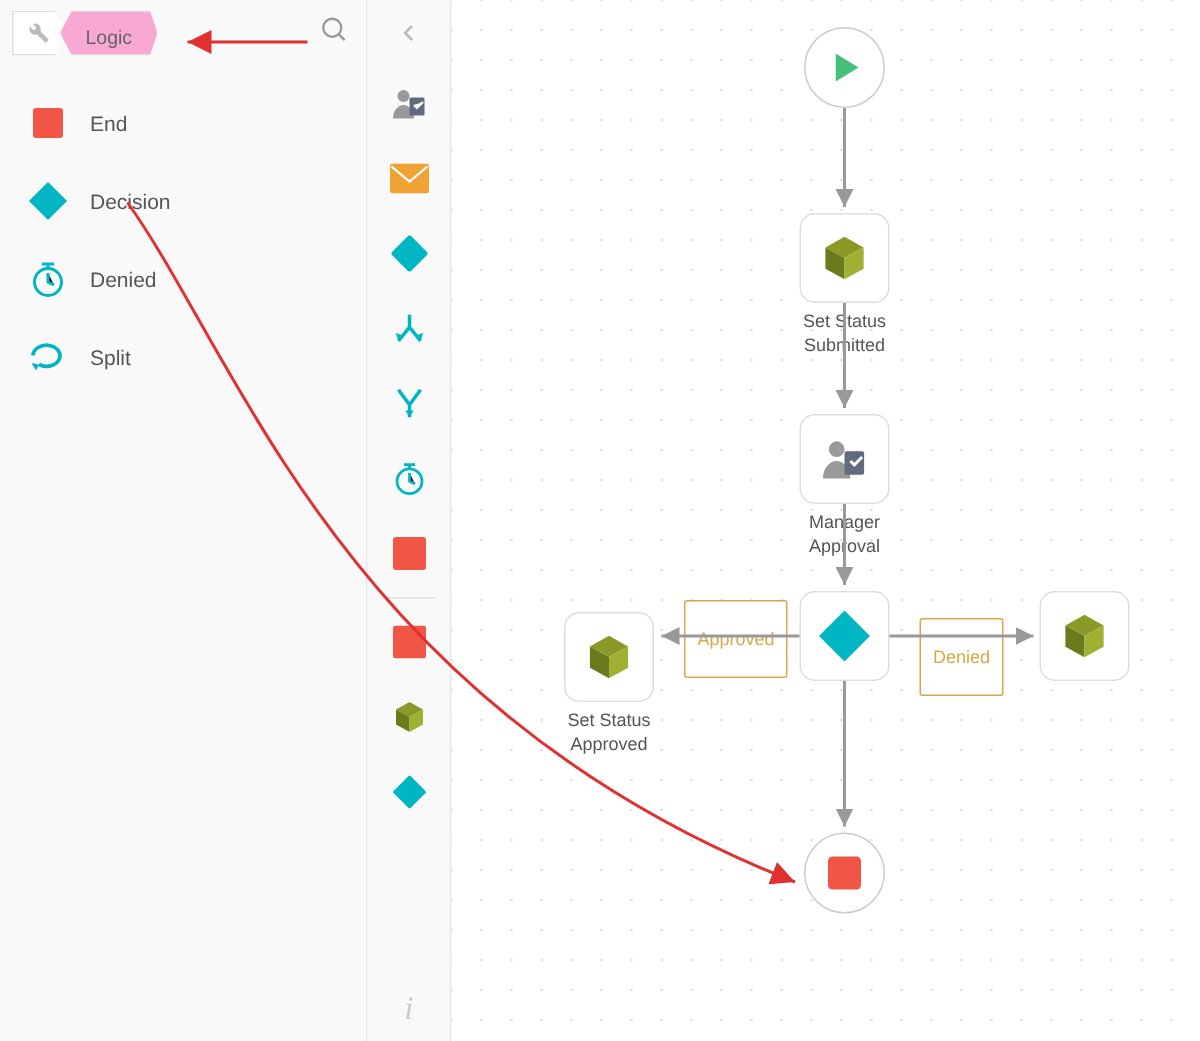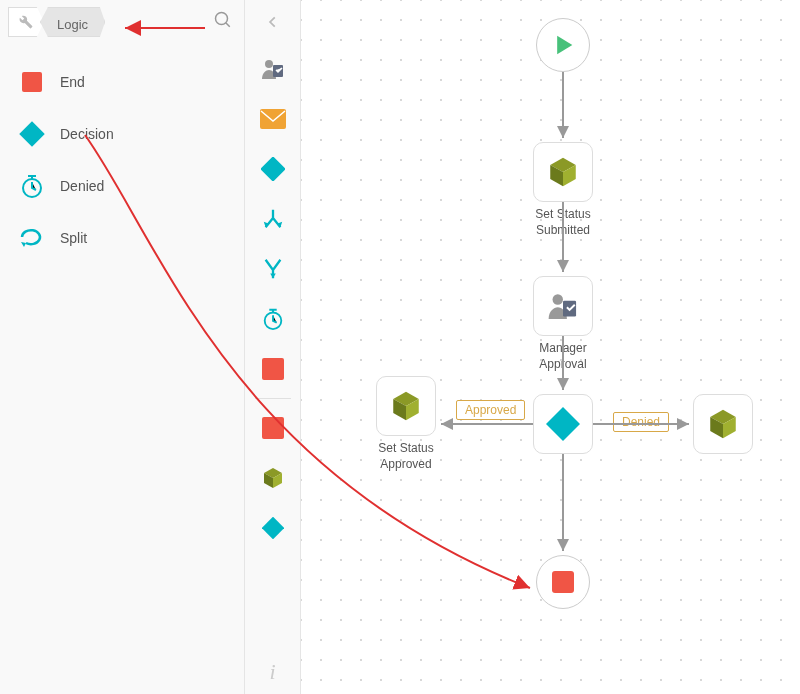--- a/index.html
+++ b/index.html
@@ -4,40 +4,40 @@
 <style>
 * { margin: 0; padding: 0; box-sizing: border-box; }
 body { font-family: 'Segoe UI', Arial, sans-serif; background: #fff; width: 800px; height: 694px; overflow: hidden; position: relative; }
 
 .container { display: flex; height: 100%; }
 
 .sidebar { width: 245px; background: #f9f9f9; border-right: 1px solid #e5e5e5; display: flex; flex-direction: column; }
 .breadcrumb { height: 44px; display: flex; align-items: center; padding: 0 8px; }
 .bc-seg { display: flex; align-items: center; height: 30px; position: relative; }
 .bc-wrench { width: 36px; background: #fff; border: 1px solid #ddd; display: flex; align-items: center; justify-content: center; clip-path: polygon(0 0, 80% 0, 100% 50%, 80% 100%, 0 100%); }
-.bc-logic { background: #e5e5e5; border: 1px solid #ddd; padding: 4px 16px 0 16px; margin-left: -4px; clip-path: polygon(8px 0, 92% 0, 100% 50%, 92% 100%, 8px 100%, 0 50%); font-size: 13px; color: #666; }
+.bc-logic { background: #f9a8d4; border: 1px solid #ddd; padding: 4px 16px 0 16px; margin-left: -4px; clip-path: polygon(8px 0, 92% 0, 100% 50%, 92% 100%, 8px 100%, 0 50%); font-size: 13px; color: #666; }
 .search-icon { margin-left: auto; color: #999; cursor: pointer; padding: 4px; }
 
 .tool-list { flex: 1; padding: 12px 0; }
 .tool-item { display: flex; align-items: center; padding: 12px 18px; cursor: grab; font-size: 14px; color: #555; }
 .tool-icon { width: 28px; height: 28px; margin-right: 14px; display: flex; align-items: center; justify-content: center; }
 
 .minibar { width: 56px; background: #f9f9f9; border-right: 1px solid #e5e5e5; display: flex; flex-direction: column; align-items: center; }
 .mini-collapse { height: 44px; display: flex; align-items: center; justify-content: center; width: 100%; color: #bbb; cursor: pointer; }
 .mini-item { width: 100%; height: 50px; display: flex; align-items: center; justify-content: center; cursor: pointer; }
 .mini-divider { width: 36px; height: 1px; background: #e0e0e0; margin: 4px 0; }
 .mini-info { margin-top: auto; height: 44px; display:flex; align-items:center; justify-content:center; width:100%; color:#ccc; font-style:italic; font-size:22px; font-family: Georgia, serif; }
 
 .canvas { flex: 1; position: relative; background: #fff; background-image: radial-gradient(#d8d8d8 1px, transparent 1px); background-size: 20px 20px; background-position: 10px 10px; }
 .node { position: absolute; }
 .node-box { width: 60px; height: 60px; border: 1px solid #ddd; border-radius: 10px; background: #fff; display: flex; align-items: center; justify-content: center; }
 .node-label { text-align: center; font-size: 12px; color: #555; margin-top: 5px; line-height: 1.3; width: 90px; margin-left: -15px; }
 .node-circle { width: 54px; height: 54px; border: 1px solid #ccc; border-radius: 50%; background: #fff; display: flex; align-items: center; justify-content: center; }
 
-.edge-label { position: absolute; border: 1px solid #d8a848; color: #d8a848; background: #fff; font-size: 12px; padding: 2px 8px; border-radius: 2px; }
+.edge-label { position: absolute; border: 1px solid #d8a848; color: #d8a848; background: #fff; font-size: 12px; padding: 18px 8px; border-radius: 2px; }
 
 svg.overlay { position: absolute; top: 0; left: 0; pointer-events: none; }
 </style>
 </head>
 <body>
 
 <div class="container">
 
   <div class="sidebar">
     <div class="breadcrumb">
@@ -199,21 +199,21 @@
     </div>
 
     <div class="node" style="left:232px; top:394px;">
       <div class="node-box">
           <svg width="34" height="34">
             <rect x="5" y="5" width="24" height="24" fill="#00B6C4" transform="rotate(45 17 17)"></rect>
           </svg>
         </div>
     </div>
 
-    <div class="node" style="left:75px; top:376px;">
+    <div class="node" style="left:75px; top:408px;">
       <div class="node-box">
           <svg width="34" height="34" viewBox="0 0 24 24">
             <path fill="#8B9926" d="M12 2 L21 7 L12 12 L3 7 Z"></path>
             <path fill="#6b7a1c" d="M3 7 L12 12 L12 22 L3 17 Z"></path>
             <path fill="#a0b030" d="M21 7 L12 12 L12 22 L21 17 Z"></path>
           </svg>
         </div>
       <div class="node-label">Set Status Approved</div>
     </div>
 

